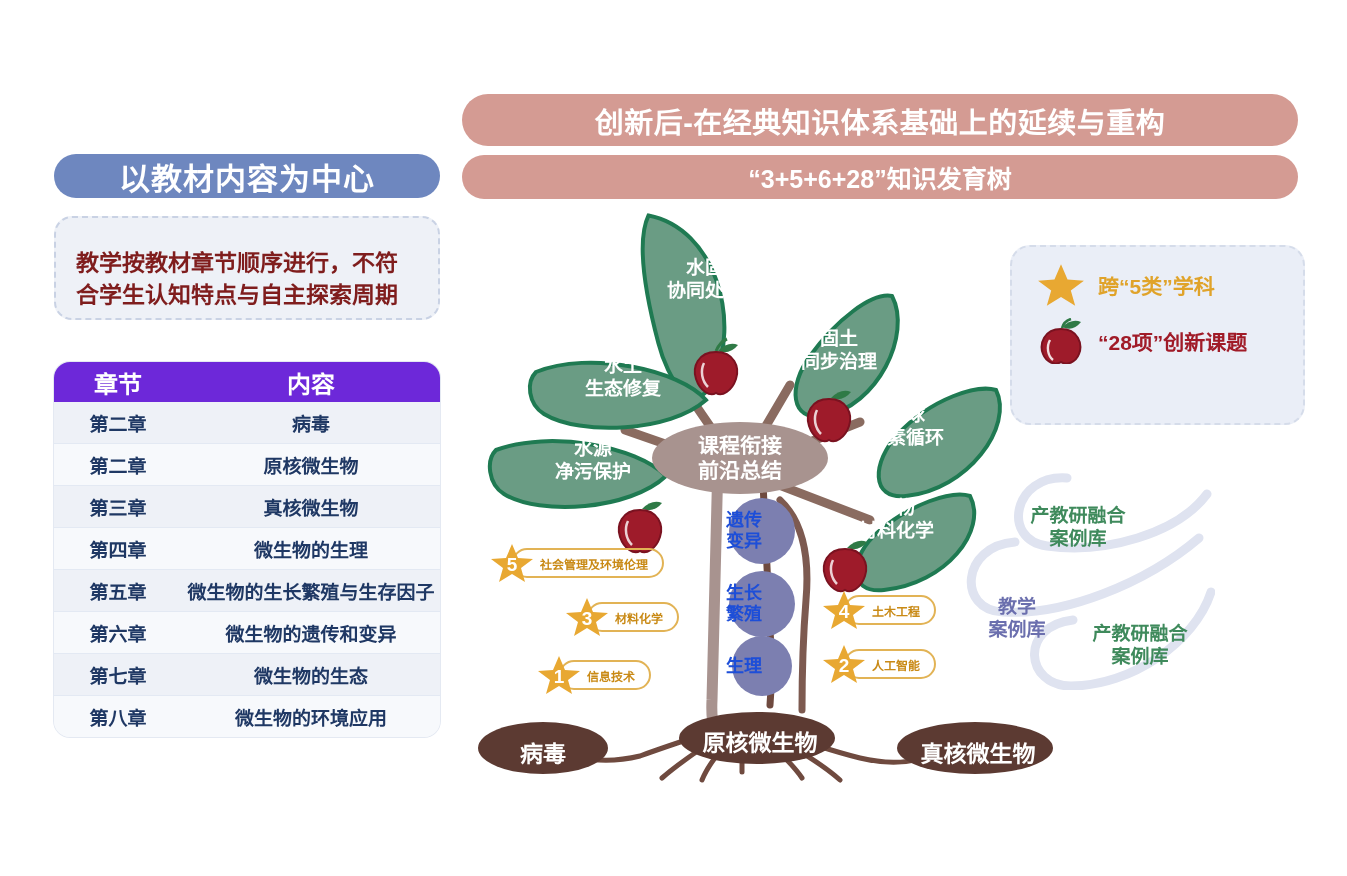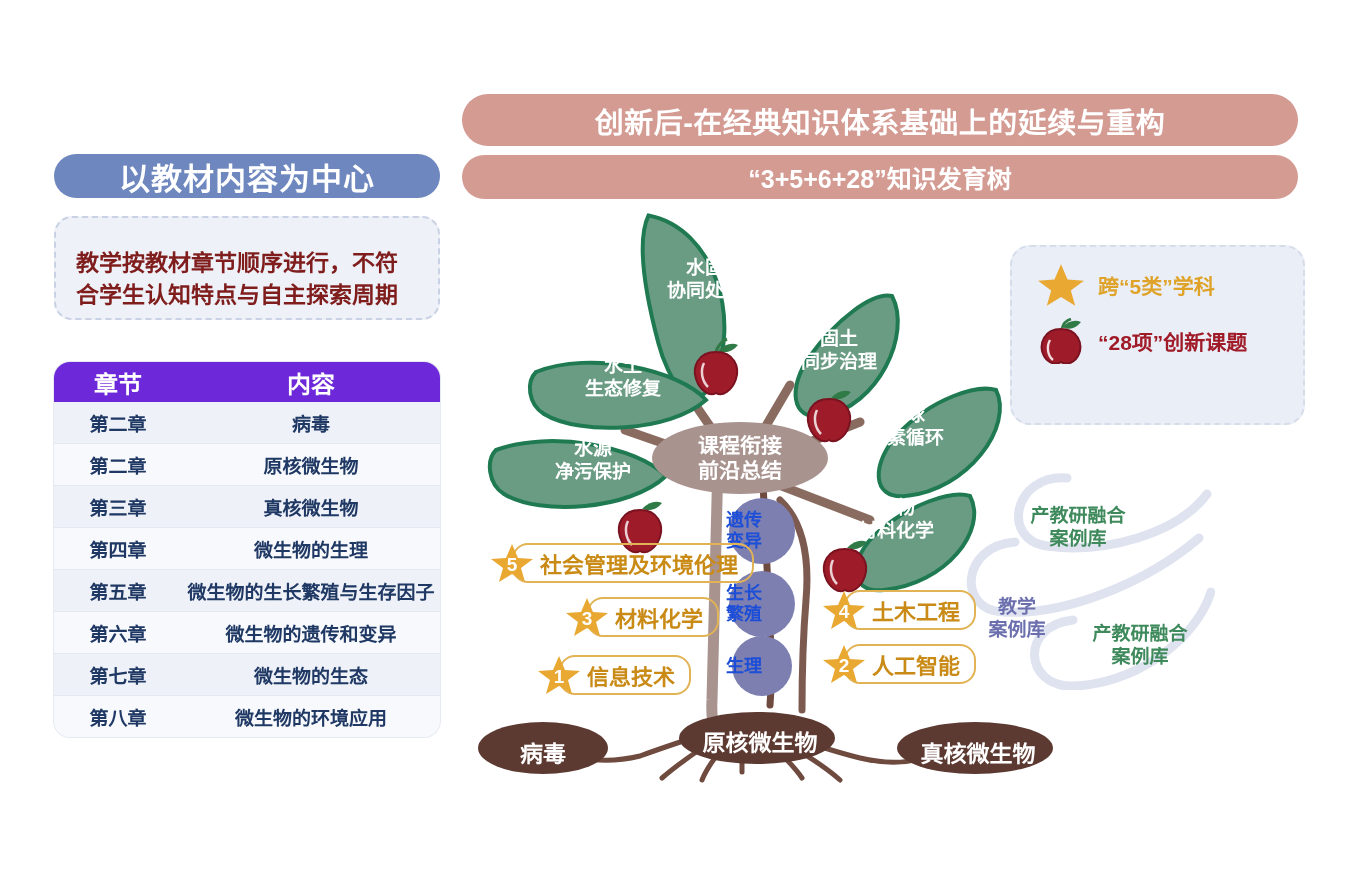--- a/index.html
+++ b/index.html
@@ -89,22 +89,22 @@
     text-align:left;white-space:nowrap;
   }
   .root-label{
     color:#ffffff;font-weight:bold;font-size:23px;text-align:center;white-space:nowrap;
   }
   .star-pill{
     display:flex;align-items:center;height:32px;
   }
   .star-pill .pill{
     border:2px solid #e2b355;border-radius:16px;background:transparent;
-    color:#c98a16;font-weight:bold;font-size:22px;
-    height:40px;display:flex;align-items:center;
+    color:#c98a16;font-weight:bold;font-size:12px;
+    height:30px;display:flex;align-items:center;
     padding:0 14px 0 26px;margin-left:-22px;box-sizing:border-box;white-space:nowrap;
   }
   .star-wrap{position:relative;width:44px;height:42px;flex:none;z-index:3;}
   .star-num{
     position:absolute;left:0;top:0;width:44px;height:42px;
     display:flex;align-items:center;justify-content:center;
     color:#ffffff;font-weight:bold;font-size:19px;padding-top:3px;box-sizing:border-box;
   }
   .cloud-label{
     font-weight:bold;font-size:19px;line-height:1.22;text-align:center;white-space:nowrap;

